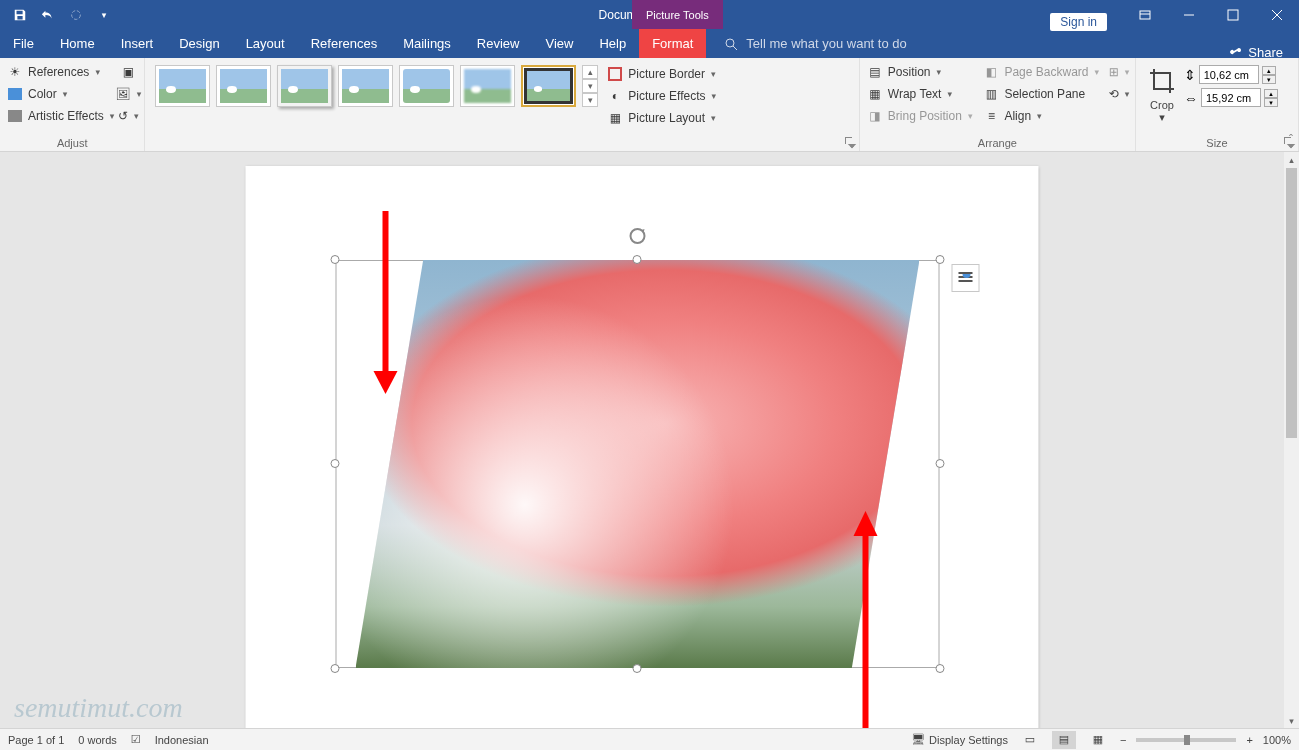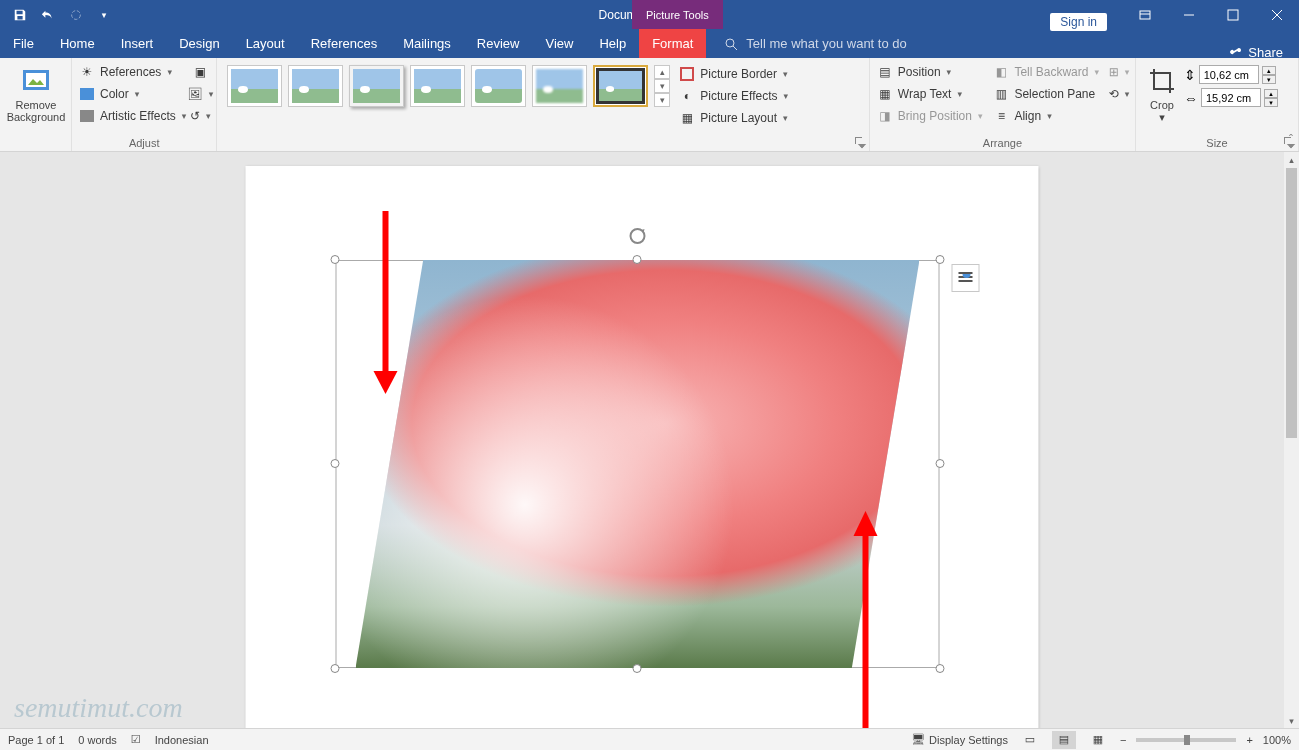--- a/index.html
+++ b/index.html
@@ -163,31 +163,20 @@
   </div>
   <div class="share">
     <svg width="14" height="14">
         <path d="M11 3a2 2 0 11-1.7 3L5.8 8a2 2 0 110-2l3.5-2A2 2 0 0111 3z" fill="#fff"></path>
       </svg>
     <span>Share</span>
   </div>
 </div>
 
 <div class="ribbon">
-  <div class="group" style="width:72px">
-    <div class="big-btn">
-      <div class="icon32"><svg viewBox="0 0 32 32">
-            <rect x="3" y="5" width="26" height="20" fill="#4a90d9"></rect>
-            <rect x="6" y="8" width="20" height="14" fill="#fff"></rect>
-            <path d="M8 20l5-6 4 4 3-3 4 5z" fill="#7cb342"></path>
-          </svg></div>
-      <div style="white-space:pre-line">Remove
-Background</div>
-    </div>
-  </div>
 
   <div class="group" style="display:flex;flex-direction:row;padding-bottom:16px">
     <div>
       <div class="adjust-row">
           <span class="smicon">☀</span>
           <span>References</span>
           <span class="arrow-down">▾</span>
         </div>
       <div class="adjust-row">
           <span class="smicon">
@@ -291,21 +280,21 @@
         </div>
       <div class="adjust-row" style="opacity:.5">
           <span class="smicon">◨</span>
           <span>Bring Position</span>
           <span class="arrow-down">▾</span>
         </div>
     </div>
     <div>
       <div class="adjust-row" style="opacity:.5">
           <span class="smicon">◧</span>
-          <span>Tell Backward</span>
+          <span>Page Backward</span>
           <span class="arrow-down">▾</span>
         </div>
       <div class="adjust-row">
           <span class="smicon">▥</span>
           <span>Selection Pane</span>
         </div>
       <div class="adjust-row">
           <span class="smicon">≡</span>
           <span>Align</span>
           <span class="arrow-down">▾</span>

